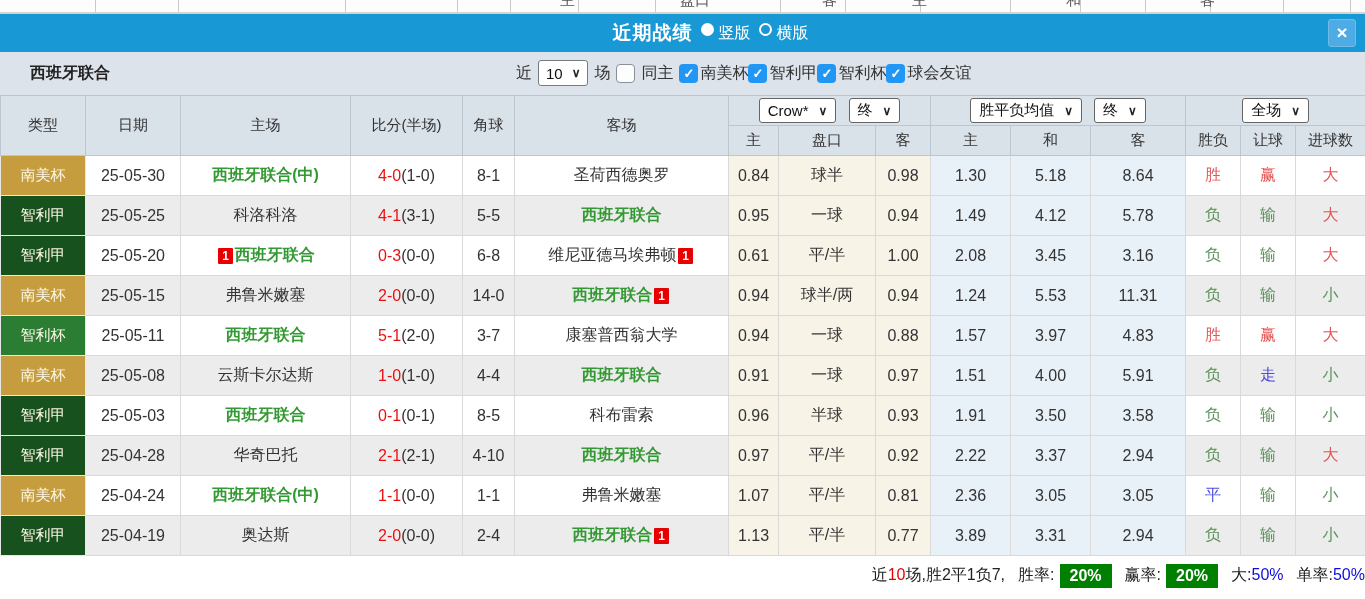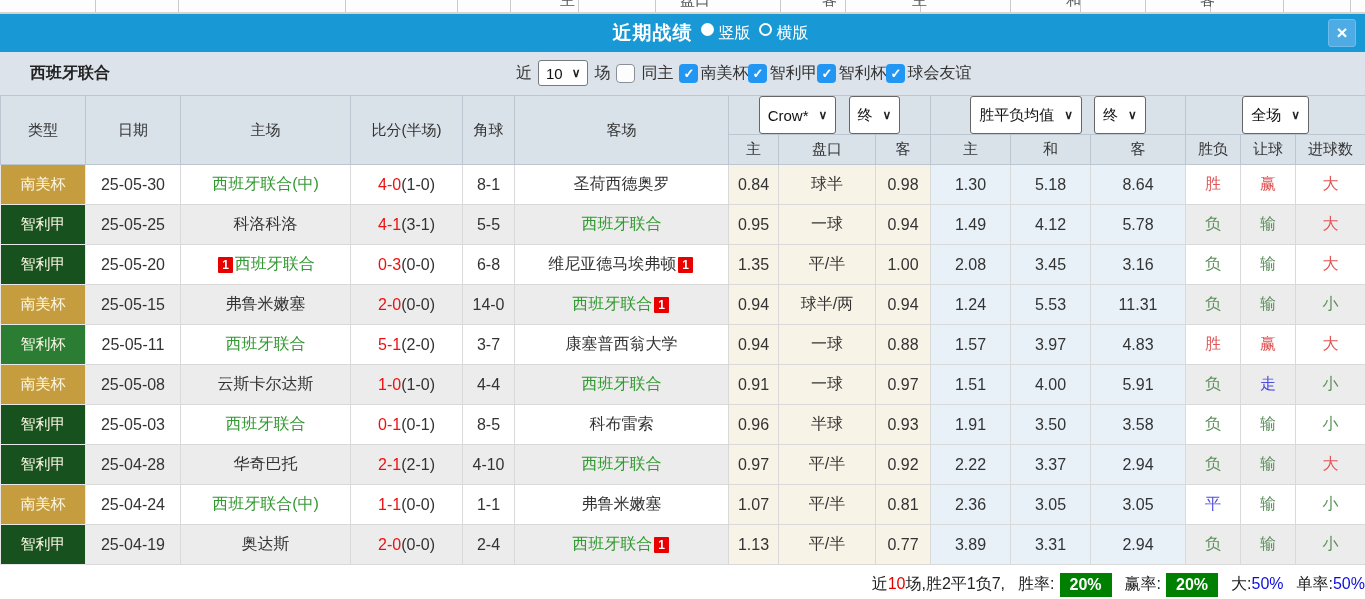--- a/index.html
+++ b/index.html
@@ -38,33 +38,33 @@
         justify-content:center; cursor:pointer; flex:0 0 auto; }
   .cb.unchecked { background:#fdfdfd; border:1px solid #8a9099; }
   .cb.checked { background:#2196f3; color:#fff; font-size:13px; font-weight:bold; }
   .filter-item { display:inline-flex; align-items:center; gap:2px; }
 
   
   table { width:1365px; border-collapse:collapse; table-layout:fixed; }
   th { background:#d9e1e9; border:1px solid #bcc6d0; font-weight:normal;
        font-size:15px; color:#333; height:30px; text-align:center; }
   .dd { display:inline-flex; align-items:center; gap:10px; background:#fff;
-        border:1px solid #666; border-radius:3px; padding:1px 8px; height:38px;
+        border:1px solid #666; border-radius:3px; padding:1px 8px; height:25px;
         font-size:15px; color:#111; cursor:pointer; vertical-align:middle; }
   .dd-gap { display:inline-block; width:8px; }
   td { border:1px solid #d9d9d9; text-align:center; font-size:16px; color:#333;
        height:40px; overflow:hidden; white-space:nowrap; }
   tbody tr:nth-child(even) td { background:#ececec; }
   td.crow { background:#f8f3e7 !important; }
   td.avg  { background:#e9f1f8 !important;margin-top:9px; }
   td.league { color:#fdf8e6; font-size:15px; border-color:#e8e8e8; }
   td.lg-gold   { background:#c59c3e !important; }
   td.lg-dgreen { background:#17521e !important; }
   td.lg-mgreen { background:#2a7d33 !important; }
-  .tname.self { color:#339933; }
+  .tname.self { color:#339933;font-weight:bold; }
   .score-full { color:#ee1010; }
   .score-half { color:#333; }
   .card { display:inline-block; background:#e80000; color:#fff; font-size:12px;
           font-weight:bold; line-height:16px; padding:0 4px; margin:0 2px;
           vertical-align:middle; border-radius:1px; }
   .c-red   { color:#e25555; }
   .c-green { color:#5a8f5a; }
   .c-blue  { color:#4d4de0; }
 
   
@@ -272,21 +272,21 @@
       <td class="home">
         <span class="card pre">1</span><span class="tname self">西班牙联合</span>
       </td>
       <td>
         <span class="score-full">0-3</span><span class="score-half">(0-0)</span>
       </td>
       <td>6-8</td>
       <td class="away">
         <span class="tname">维尼亚德马埃弗顿</span><span class="card post">1</span>
       </td>
-      <td class="crow">1.35</td>
+      <td class="crow">0.61</td>
       <td class="crow">平/半</td>
       <td class="crow">1.00</td>
       <td class="avg">2.08</td>
       <td class="avg">3.45</td>
       <td class="avg">3.16</td>
       <td class="res-w c-green">负</td>
       <td class="res-h c-green">输</td>
       <td class="res-g c-red">大</td>
     </tr>
 

